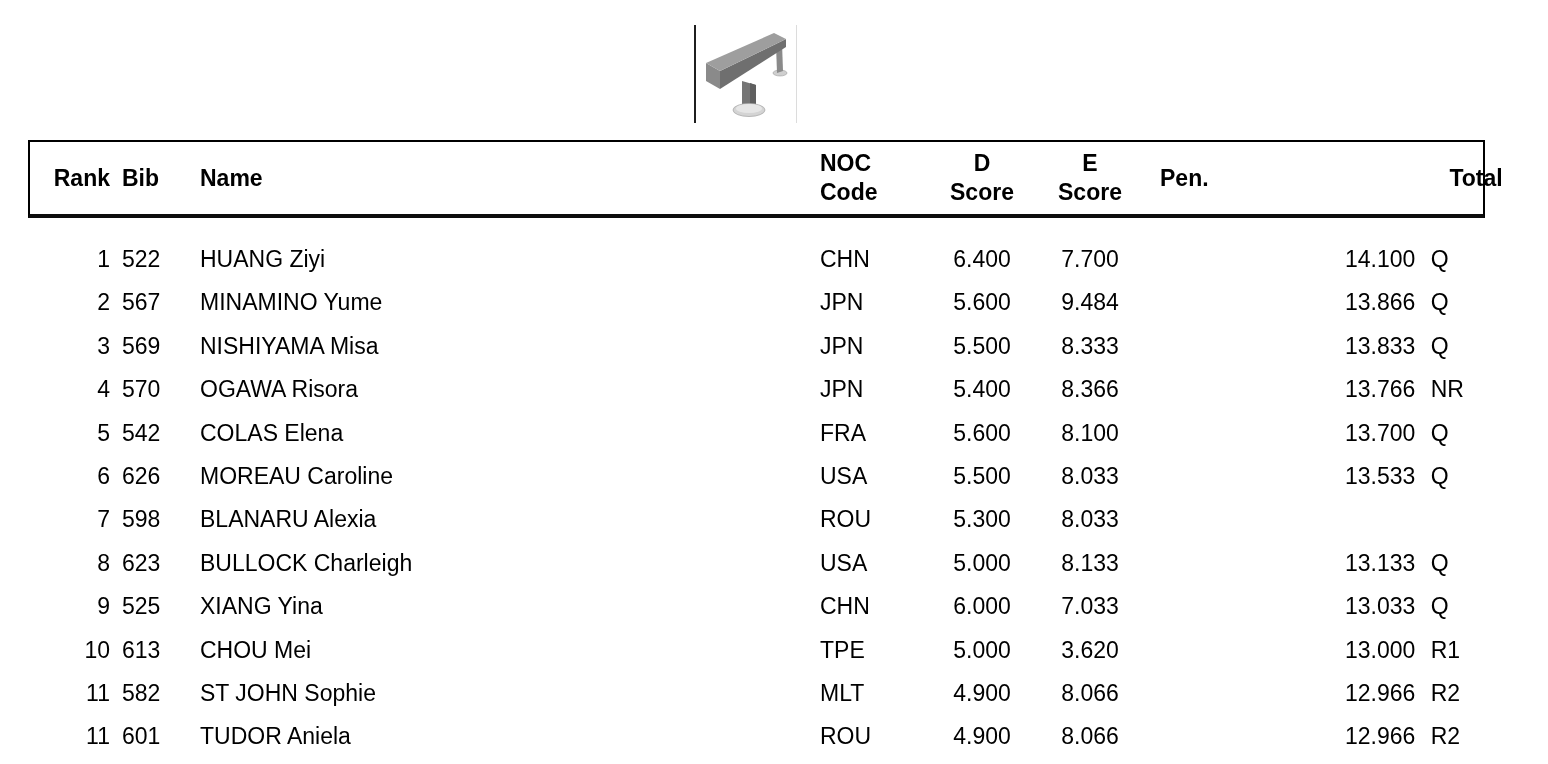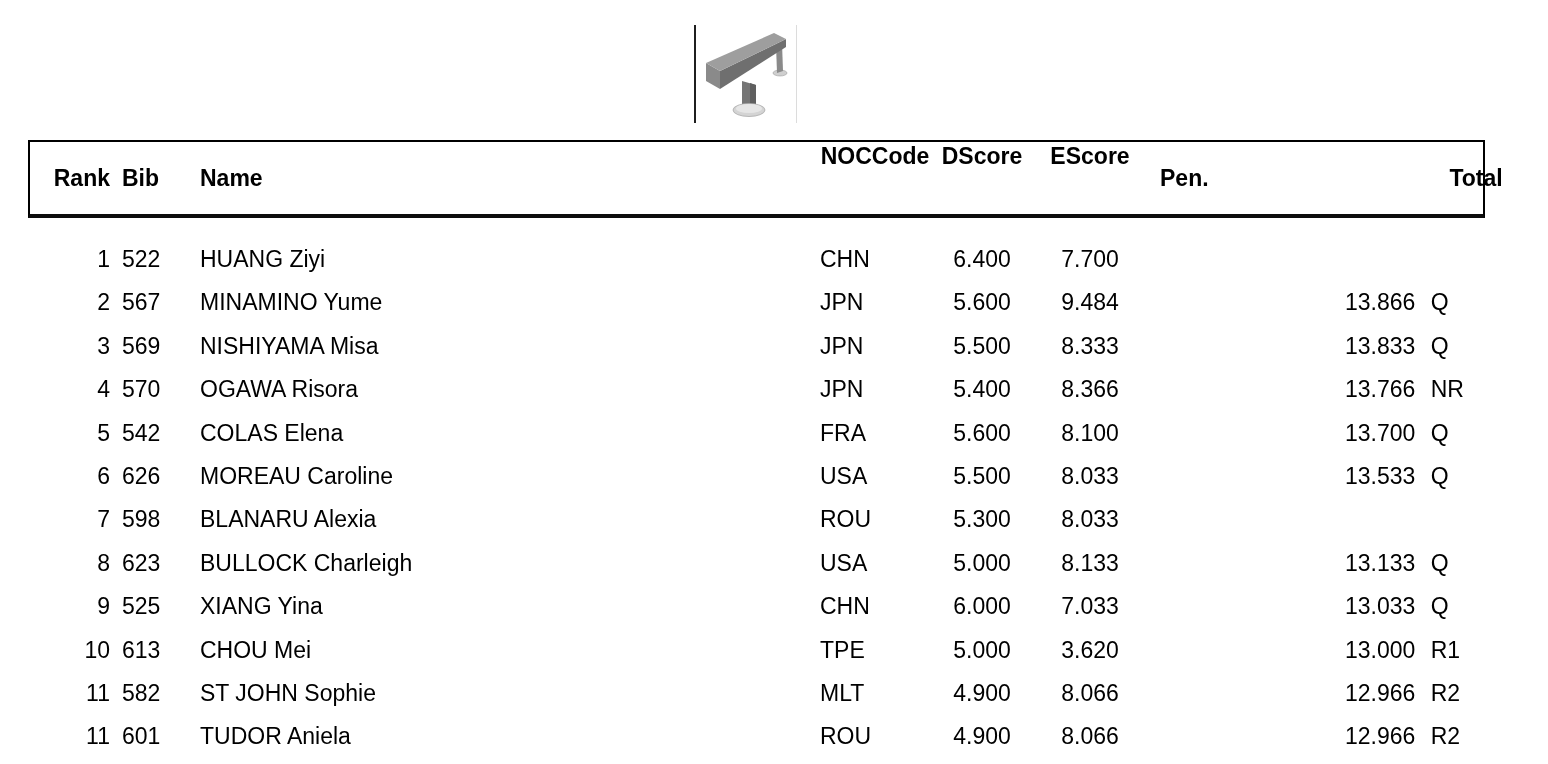--- a/index.html
+++ b/index.html
@@ -13,21 +13,21 @@
     background:#ffffff;border-left:2px solid #1f1f1f;border-right:1px solid #dcdcdc;
   }
   .icon-box svg{display:block;width:100%;height:100%;}
   
   .rtable{position:absolute;left:28px;top:140px;width:1457px;}
   .thead{
     position:relative;height:72px;border:2px solid #000;border-bottom:4px solid #0d0d0d;
     font-weight:700;font-size:23px;background:#fff;
   }
   .hcell{position:absolute;top:0;height:72px;line-height:72px;white-space:nowrap;}
-  .hcell.two{display:flex;flex-direction:row;justify-content:center;line-height:29px;}
+  .hcell.two{display:flex;flex-direction:column;justify-content:center;line-height:29px;}
   .h-rank{left:0;width:80px;text-align:right;}
   .h-bib{left:92px;width:70px;}
   .h-name{left:170px;width:600px;}
   .h-noc{left:790px;width:110px;text-align:left;}
   .h-d{left:892px;width:120px;text-align:center;}
   .h-e{left:1000px;width:120px;text-align:center;}
   .h-pen{left:1130px;width:90px;}
   .h-total{left:1371px;width:150px;text-align:center;}
   .tbody{padding-top:20px;}
   .trow{position:relative;height:43.4px;font-size:23px;}
@@ -89,20 +89,24 @@
     </div>
     <div class="tbody" id="tbody">
         <div class="trow">
     <div class="tcell c-rank">1</div>
     <div class="tcell c-bib">522</div>
     <div class="tcell c-name">HUANG Ziyi</div>
     <div class="tcell c-noc">CHN</div>
     <div class="tcell c-d">6.400</div>
     <div class="tcell c-e">7.700</div>
     <div class="tcell c-pen"></div>
+    <div class="tcell c-total">
+      <span class="total-num">14.100</span>
+      <span class="total-qual">Q</span>
+    </div>
   </div>
         <div class="trow">
     <div class="tcell c-rank">2</div>
     <div class="tcell c-bib">567</div>
     <div class="tcell c-name">MINAMINO Yume</div>
     <div class="tcell c-noc">JPN</div>
     <div class="tcell c-d">5.600</div>
     <div class="tcell c-e">9.484</div>
     <div class="tcell c-pen"></div>
     <div class="tcell c-total">

